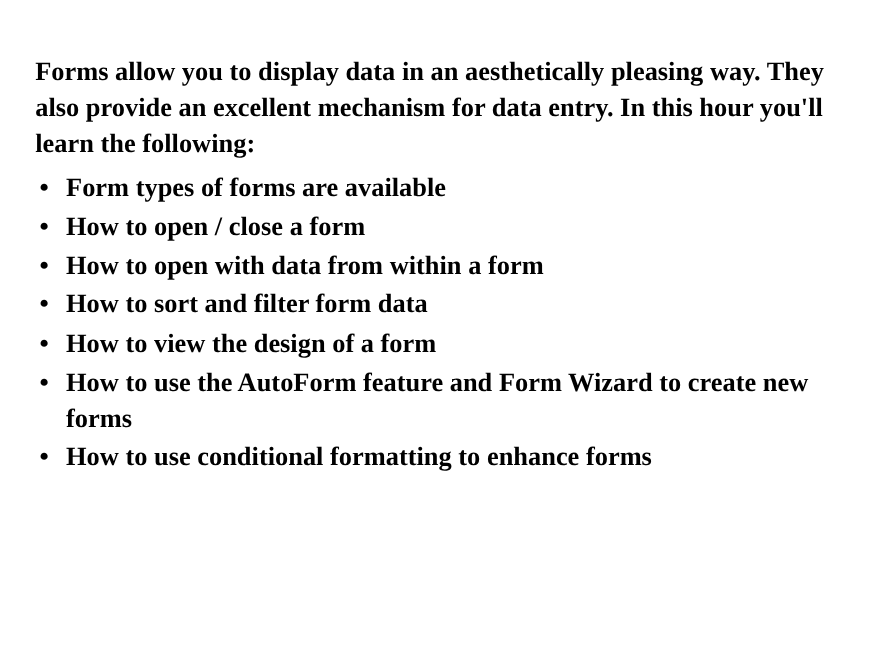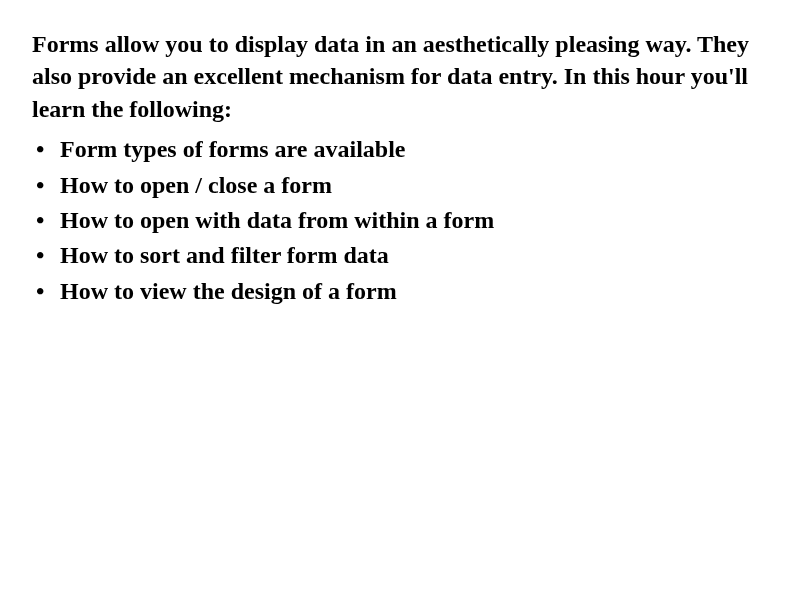--- a/index.html
+++ b/index.html
@@ -13,20 +13,21 @@
       background: #ffffff;
       font-family: "Times New Roman", Times, serif;
       font-weight: bold;
       color: #000000;
       padding: 28px 32px;
       font-size: 24px;
       line-height: 1.35;
     }
     .intro {
       margin-bottom: 8px;
+      margin-top: 22px;
     }
     ul {
       list-style: none;
       padding-left: 0;
     }
     li {
       position: relative;
       padding-left: 28px;
       margin-bottom: 3px;
     }
@@ -42,13 +43,15 @@
 <body>
 
 <p class="intro">Forms allow you to display data in an aesthetically pleasing way. They also provide an excellent mechanism for data entry. In this hour you'll learn the following:</p>
 
 <ul>
   <li>Form types of forms are available</li>
   <li>How to open / close a form</li>
   <li>How to open with data from within a form</li>
   <li>How to sort and filter form data</li>
   <li>How to view the design of a form</li>
+  <li>How to use the AutoForm feature and Form Wizard to create new forms</li>
+  <li>How to use conditional formatting to enhance forms</li>
 </ul>
 
 </body></html>

